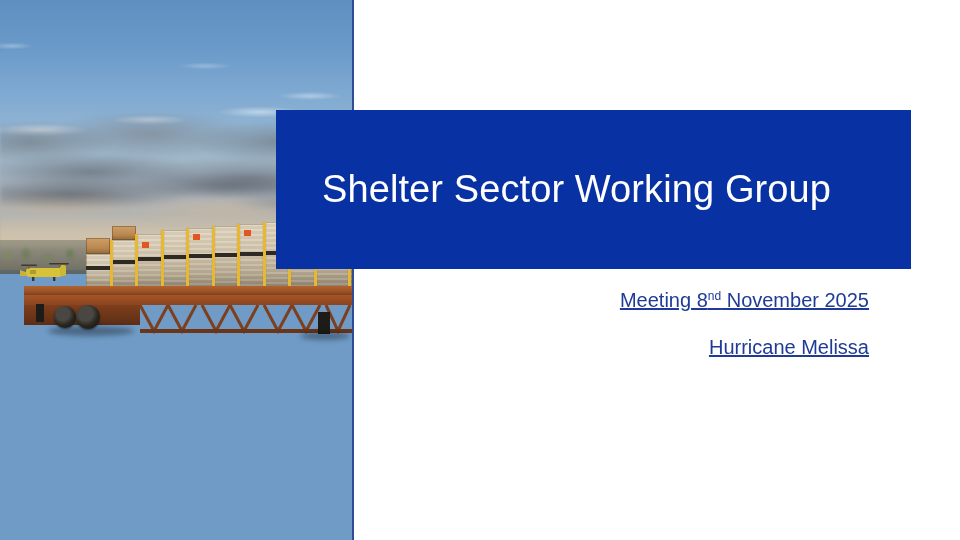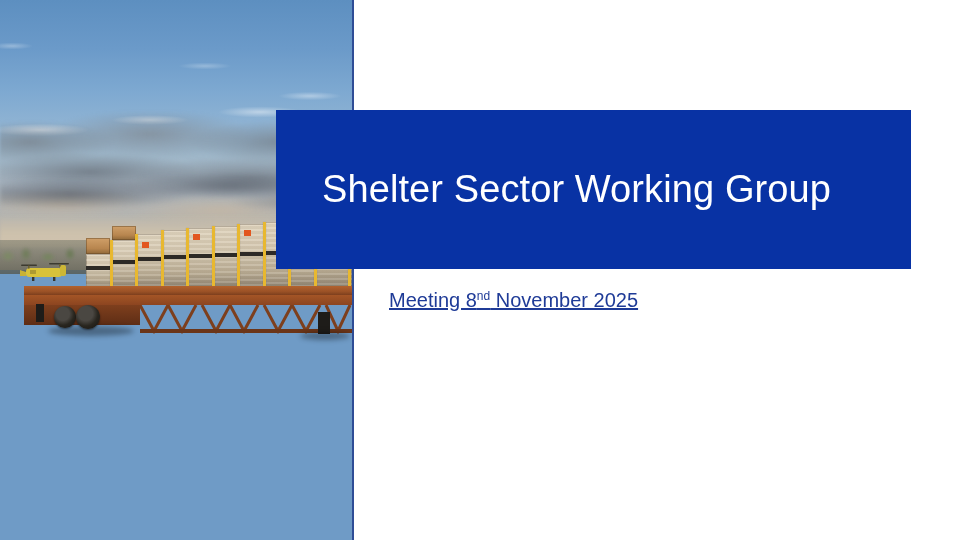--- a/index.html
+++ b/index.html
@@ -11,20 +11,21 @@
   body {
     font-family: "Liberation Sans", sans-serif;
   }
 
   .slide {
     position: relative;
     width: 960px;
     height: 540px;
     overflow: hidden;
     background: #ffffff;
+    text-align: right;
   }
 
   
   .photo {
     position: absolute;
     left: 0;
     top: 0;
     width: 352px;
     height: 540px;
     overflow: hidden;
@@ -357,15 +358,16 @@
     <div class="axle-shadow" style="left:300px;top:332px;width:50px;height:8px;"></div>
   </div>
   <div class="photo-edge"></div>
 
   <div class="title-banner">
     <h1 class="title-text">Shelter Sector Working Group</h1>
   </div>
 
   <div class="subtitle">
     <p><span>Meeting 8</span><span class="sup">nd</span><span> November 2025</span></p>
+    <p>Hurricane Melissa</p>
   </div>
 
 </div>
 
 </body></html>

